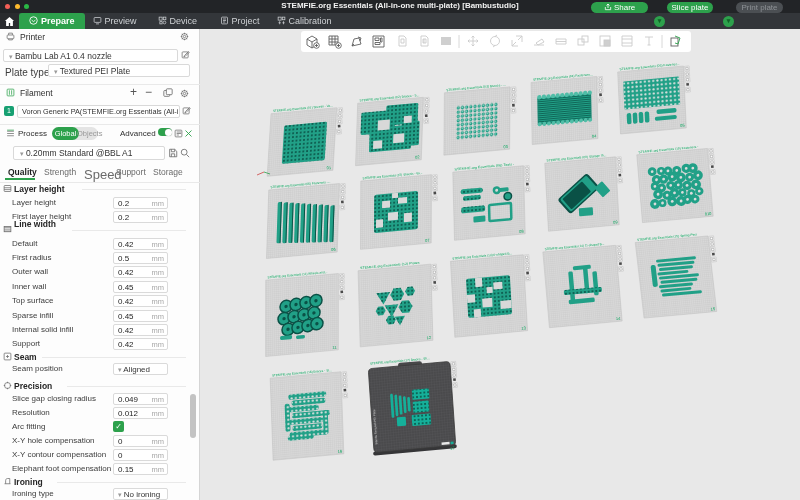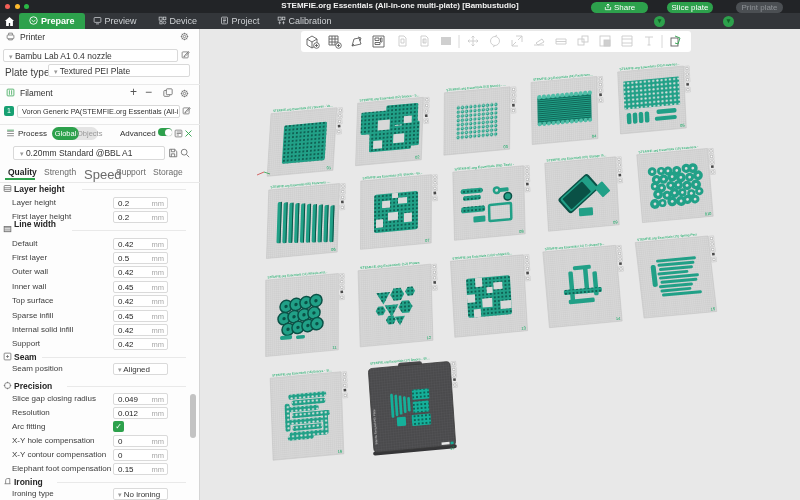--- a/index.html
+++ b/index.html
@@ -150,21 +150,21 @@
 <div class="a lab" style="left:12px;top:212px">First layer height</div>
 <div class="a val" style="top:211px">0.2<span class="mm">mm</span></div>
 <svg class="a" style="left:3px;top:225px" width="9" height="9" viewBox="0 0 12 12">
     <path d="M1.5 3h9M1.5 5.5h9M1.5 8h9" stroke="#6b6b6b" fill="none" stroke-width="1"></path>
     <rect x="1.5" y="2" width="9" height="7" stroke="#6b6b6b" fill="none" stroke-width="1"></rect>
   </svg>
 <div class="a ghead" style="left:14px;top:219px">Line width</div>
 <div class="a gline" style="left:72px;top:230px;width:114px"></div>
 <div class="a lab" style="left:12px;top:238.5px">Default</div>
 <div class="a val" style="top:237.5px">0.42<span class="mm">mm</span></div>
-<div class="a lab" style="left:12px;top:252.9px">First layer</div>
+<div class="a lab" style="left:12px;top:252.9px">First radius</div>
 <div class="a val" style="top:251.9px">0.5<span class="mm">mm</span></div>
 <div class="a lab" style="left:12px;top:267.3px">Outer wall</div>
 <div class="a val" style="top:266.3px">0.42<span class="mm">mm</span></div>
 <div class="a lab" style="left:12px;top:281.7px">Inner wall</div>
 <div class="a val" style="top:280.7px">0.45<span class="mm">mm</span></div>
 <div class="a lab" style="left:12px;top:296.09999999999997px">Top surface</div>
 <div class="a val" style="top:295.09999999999997px">0.42<span class="mm">mm</span></div>
 <div class="a lab" style="left:12px;top:310.49999999999994px">Sparse infill</div>
 <div class="a val" style="top:309.49999999999994px">0.45<span class="mm">mm</span></div>
 <div class="a lab" style="left:12px;top:324.8999999999999px">Internal solid infill</div>

